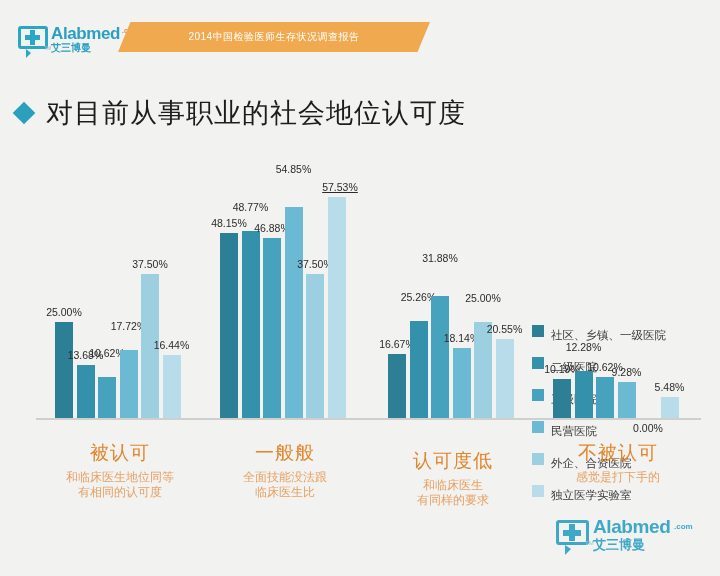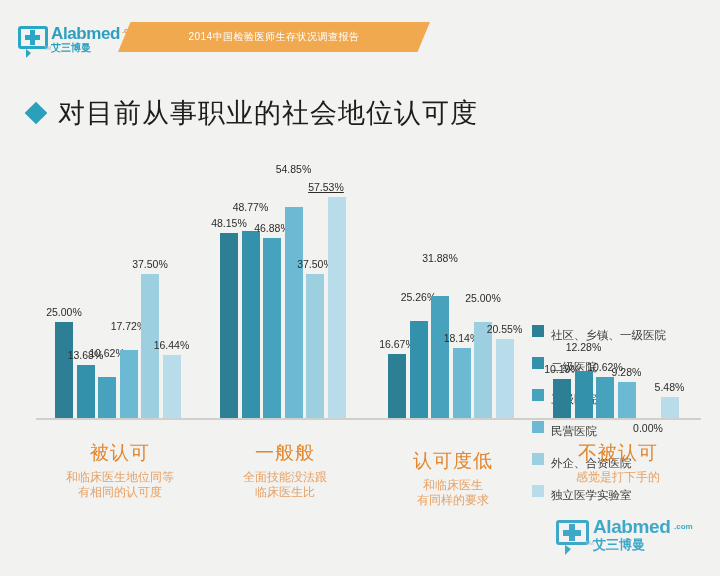--- a/index.html
+++ b/index.html
@@ -28,21 +28,21 @@
 
   #header-banner{
     position:absolute;left:118px;top:22px;width:312px;height:30px;
     background:#f0a94e;
     clip-path:polygon(4% 0,100% 0,96% 100%,0% 100%);
     display:flex;align-items:center;justify-content:center;
   }
   #header-banner-text{color:#ffffff;font-size:10px;letter-spacing:0.5px;}
 
   
-  #title-row{position:absolute;left:28px;top:95px;display:flex;align-items:center;text-align:center;}
+  #title-row{position:absolute;left:16px;top:95px;display:flex;align-items:center;text-align:center;}
   #title-diamond{width:16px;height:16px;background:#2aa0bd;transform:rotate(45deg);margin-right:14px;}
   #page-title{font-size:27px;color:#1d1d1b;letter-spacing:1px;}
 
   
   #chart{position:absolute;left:0;top:150px;width:720px;height:300px;}
   #plot{position:absolute;left:40px;top:0px;width:480px;height:270px;}
   #axis-line{position:absolute;left:36px;top:268px;width:665px;height:2px;background:#cfcfcd;}
   .bar{position:absolute;bottom:0;}
   .bar-label{position:absolute;font-size:10.5px;color:#2b2b2b;white-space:nowrap;text-align:center;}
 
@@ -162,21 +162,21 @@
     <div class="bar-label" style="left: 126px; width: 48px; top: 108px;">37.50%</div>
     <div class="bar" style="left: 306px; width: 18px; height: 144px; bottom: auto; position: absolute; background: rgb(156, 207, 224); top: 124px;"></div>
     <div class="bar-label" style="left: 291px; width: 48px; top: 108px;">37.50%</div>
     <div class="bar" style="left: 474px; width: 18px; height: 96px; bottom: auto; position: absolute; background: rgb(156, 207, 224); top: 172px;"></div>
     <div class="bar-label" style="left: 459px; width: 48px; top: 142px;">25.00%</div>
     <div class="bar" style="left: 639px; width: 18px; height: 0px; bottom: auto; position: absolute; background: rgb(156, 207, 224); top: 268px;"></div>
     <div class="bar-label" style="left: 624px; width: 48px; top: 272px;">0.00%</div>
     <div class="bar" style="left: 162.5px; width: 18px; height: 63.1296px; bottom: auto; position: absolute; background: rgb(185, 220, 234); top: 204.87px;"></div>
     <div class="bar-label" style="left: 147.5px; width: 48px; top: 188.87px;">16.44%</div>
     <div class="bar" style="left: 327.5px; width: 18px; height: 220.915px; bottom: auto; position: absolute; background: rgb(185, 220, 234); top: 47.0848px;"></div>
-    <div class="bar-label" style="left: 302px; width: 48px; top: 31.0848px; text-decoration: underline;">57.53%</div>
+    <div class="bar-label" style="left: 316px; width: 48px; top: 31.0848px; text-decoration: underline;">57.53%</div>
     <div class="bar" style="left: 495.5px; width: 18px; height: 78.912px; bottom: auto; position: absolute; background: rgb(185, 220, 234); top: 189.088px;"></div>
     <div class="bar-label" style="left: 480.5px; width: 48px; top: 173.088px;">20.55%</div>
     <div class="bar" style="left: 660.5px; width: 18px; height: 21.0432px; bottom: auto; position: absolute; background: rgb(185, 220, 234); top: 246.957px;"></div>
     <div class="bar-label" style="left: 645.5px; width: 48px; top: 230.957px;">5.48%</div>
   </div>
 
 <div id="categories">
     <div class="cat" style="left: 30px; width: 180px; top: 0px;">
       <div class="cat-title">被认可</div>
       <div class="cat-sub">和临床医生地位同等</div>

